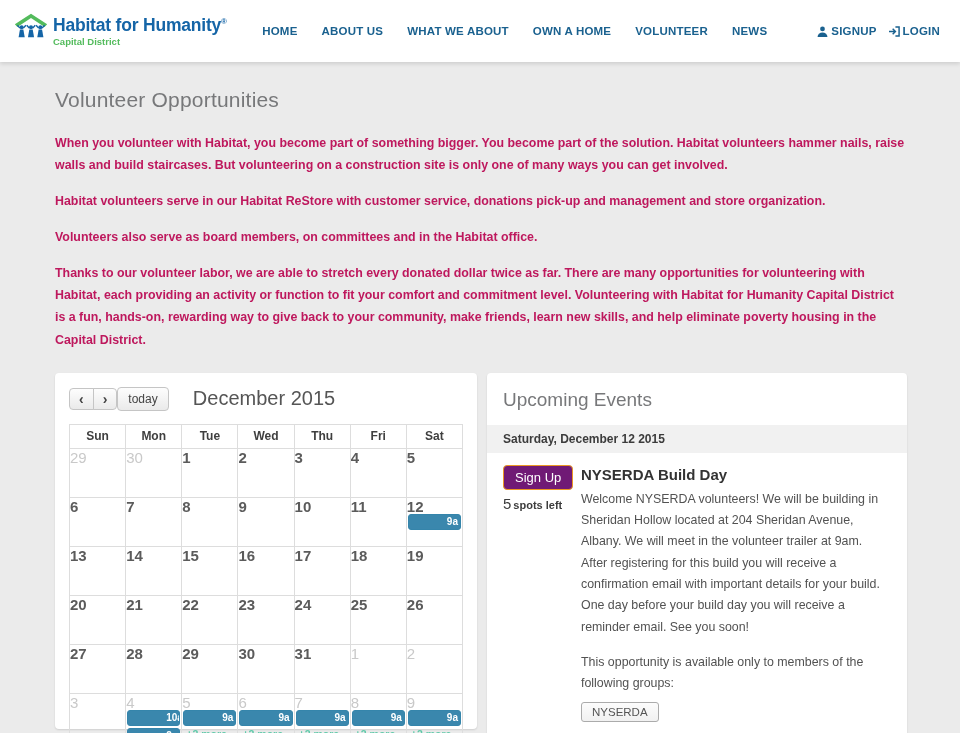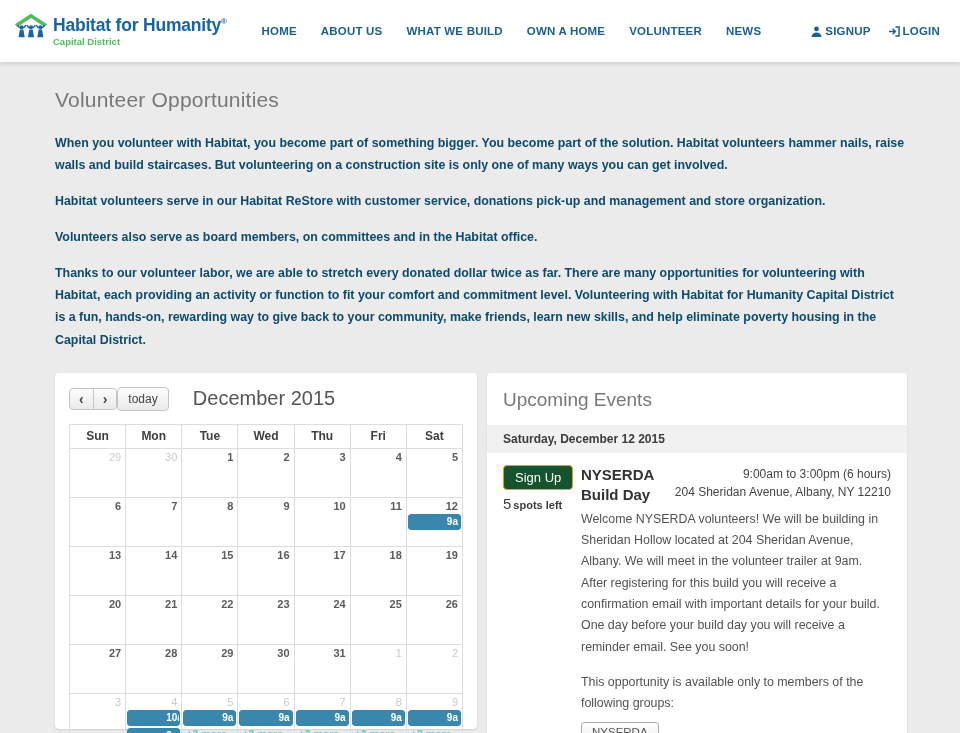--- a/index.html
+++ b/index.html
@@ -23,29 +23,29 @@
   .logo-wrap { display:flex; align-items:flex-start; gap:5px; }
   .logo-text-block { display:flex; flex-direction:column; }
   .logo-title { color:#1565a7; font-size:17.5px; font-weight:bold; letter-spacing:-0.2px; line-height:19px; }
   .logo-title sup { font-size:8px; }
   .logo-sub { color:#53bb5c; font-size:9.5px; font-weight:bold; margin-top:1px; }
   .main-nav { margin-left:auto; display:flex; align-items:center; gap:24px; }
   .nav-link {
     color:#1a618f; font-size:11.5px; font-weight:bold; letter-spacing:0.2px;
     text-decoration:none; cursor:pointer; white-space:nowrap;
   }
-  .nav-auth { display:flex; align-items:center; gap:18px; margin-left:26px; }
+  .nav-auth { display:flex; align-items:center; gap:12px; margin-left:26px; }
   .nav-auth .nav-link { display:flex; align-items:center; gap:3px; }
   .auth-icon { width:11px; height:11px; display:inline-block; }
 
   
   .main-area { padding:26px 53px 0 55px; }
   .page-title { font-size:21px; font-weight:400; color:#77787a; letter-spacing:0.2px; margin-bottom:20px; }
   .intro p {
-    font-size:12.4px; font-weight:bold; color:#0c4a6e;
+    font-size:12.4px; font-weight:bold; color:#be185d;
     line-height:1.78; margin-bottom:14px; max-width:852px;
   }
 
   
   .columns { display:flex; justify-content:space-between; margin-top:22px; }
 
   
   .cal-card {
     width:422px; flex:none; background:#fff; border-radius:4px;
     box-shadow:0 1px 2px rgba(0,0,0,0.12); padding:14px; height:356px;
@@ -71,21 +71,21 @@
   .fc-views { margin-left:auto; }
 
   table.fc-grid { width:100%; border-collapse:collapse; table-layout:fixed; }
   .fc-grid th {
     border:1px solid #ddd; font-size:12px; color:#3f3f3f;
     padding:4px 0 5px; font-weight:bold; text-align:center;
   }
   .fc-grid td { border:1px solid #ddd; vertical-align:top; height:49px; padding:0; overflow:hidden; }
   .fc-grid tr.last-row td { height:42px; }
   .daynum {
-    text-align:right; font-size:11px; color:#5b5b5b; font-weight:600;
+    font-size:15px; color:#5b5b5b; font-weight:600;
     padding:1px 4px 0 0; line-height:15px;
   }
   td.muted .daynum { color:#c9c9c9; font-weight:400; }
   .cal-event {
     background:#3a87ad; border:1px solid #3585ab; border-radius:3px;
     color:#fff; font-size:10px; line-height:12px; padding:1px 3px;
     margin:0 1px 2px 1px; white-space:nowrap; overflow:hidden; cursor:pointer;
   }
   .cal-event .ev-time { font-weight:bold; margin-right:3px;margin-left:35px; }
   .more-link {
@@ -99,21 +99,21 @@
     box-shadow:0 1px 2px rgba(0,0,0,0.12); padding-bottom:20px;
   }
   .events-title { font-size:19px; font-weight:400; color:#77787a; padding:16px 16px 14px; }
   .date-bar {
     background:#f1f1f1; font-size:12px; font-weight:bold; color:#3c3c3c;
     padding:7px 16px;
   }
   .event-row { display:flex; padding:12px 16px 14px; }
   .signup-col { width:78px; flex:none; }
   .signup-btn {
-    background:#14532d; border:1px solid #eb9723; border-radius:4px;
+    background:#701a75; border:1px solid #eb9723; border-radius:4px;
     color:#fff; font-size:13px; font-family:"Liberation Sans", sans-serif;
     padding:4px 11px; cursor:pointer;
   }
   .spots { margin-top:5px; color:#3c3c3c; font-size:11px; font-weight:600; }
   .spots .spots-n { font-size:15px; font-weight:400; margin-right:2px; }
   .event-body { flex:1; min-width:0; }
   .event-meta {
     float:right; width:236px; min-height:38px; text-align:right;
     font-size:12px; color:#454545; line-height:1.55;
   }
@@ -155,21 +155,21 @@
     </span>
     <span class="logo-text-block">
       <span class="logo-title"><span>Habitat for Humanity</span><sup>®</sup></span>
       <span class="logo-sub">Capital District</span>
     </span>
   </div>
 
   <nav class="main-nav">
     <a class="nav-link">HOME</a>
     <a class="nav-link">ABOUT US</a>
-    <a class="nav-link">WHAT WE BUILD</a>
+    <a class="nav-link">WHAT WE ABOUT</a>
     <a class="nav-link">OWN A HOME</a>
     <a class="nav-link">VOLUNTEER</a>
     <a class="nav-link">NEWS</a>
     <span class="nav-auth">
       <a class="nav-link">
         <span class="auth-icon">
           <svg width="11" height="11" viewBox="0 0 12 12">
               <circle cx="6" cy="3.2" r="2.6" fill="#1a618f"></circle>
               <path d="M0.6,12 a5.4,5 0 0 1 10.8,0 z" fill="#1a618f"></path>
             </svg>
@@ -382,24 +382,20 @@
     <aside class="events-panel">
       <h2 class="events-title">Upcoming Events</h2>
 
       <div class="date-bar">Saturday, December 12 2015</div>
       <div class="event-row">
         <div class="signup-col">
           <button class="signup-btn">Sign Up</button>
           <div class="spots"><span class="spots-n">5</span><span>spots left</span></div>
         </div>
         <div class="event-body">
-          <div class="event-meta">
-            <div>9:00am to 3:00pm (6 hours)</div>
-            <div>204 Sheridan Avenue, Albany, NY 12210</div>
-          </div>
           <h3 class="event-title">NYSERDA Build Day</h3>
           <p class="event-desc">Welcome NYSERDA volunteers! We will be building in Sheridan Hollow located at 204 Sheridan Avenue, Albany. We will meet in the volunteer trailer at 9am. After registering for this build you will receive a confirmation email with important details for your build. One day before your build day you will receive a reminder email. See you soon!</p>
           <p class="groups-note">This opportunity is available only to members of the following groups:</p>
           <span class="group-badge">NYSERDA</span>
         </div>
       </div>
 
     </aside>
   </div>
 </div>

